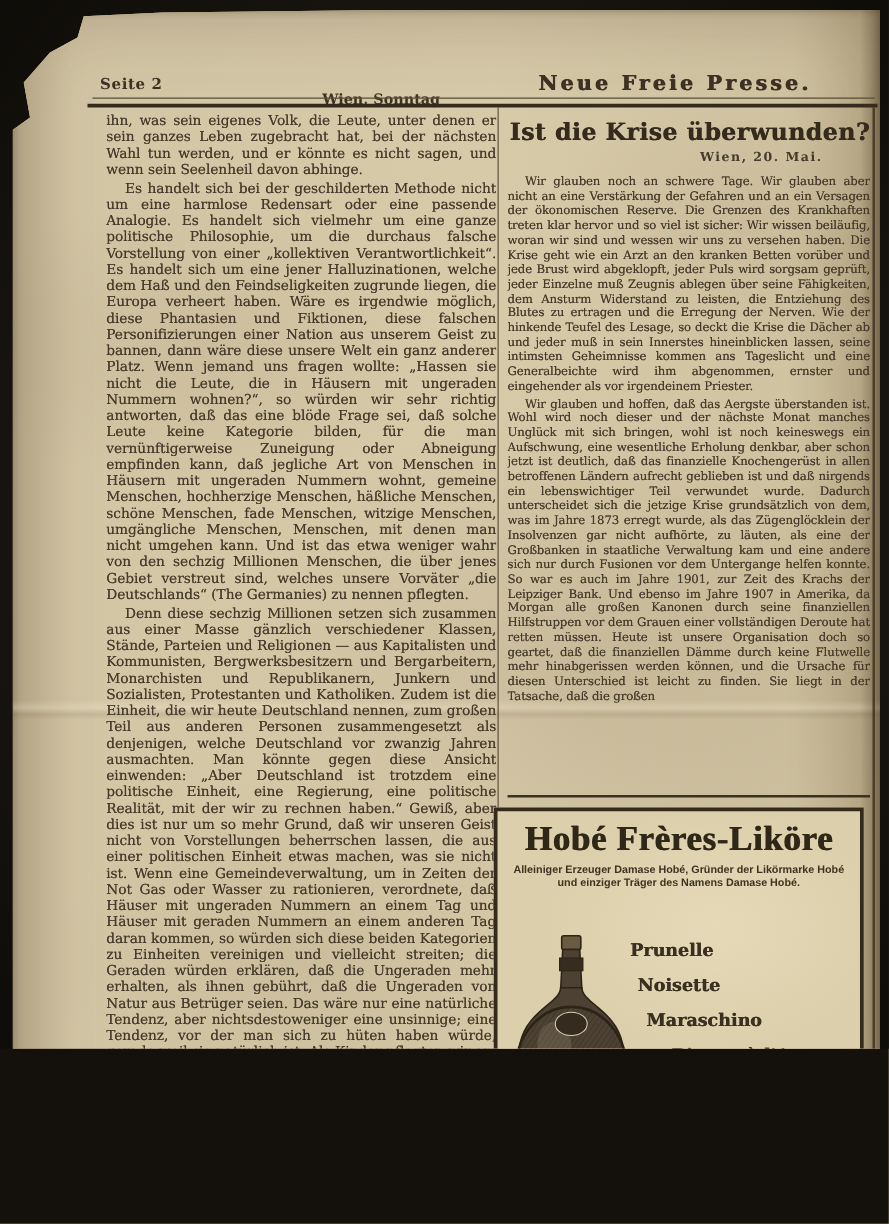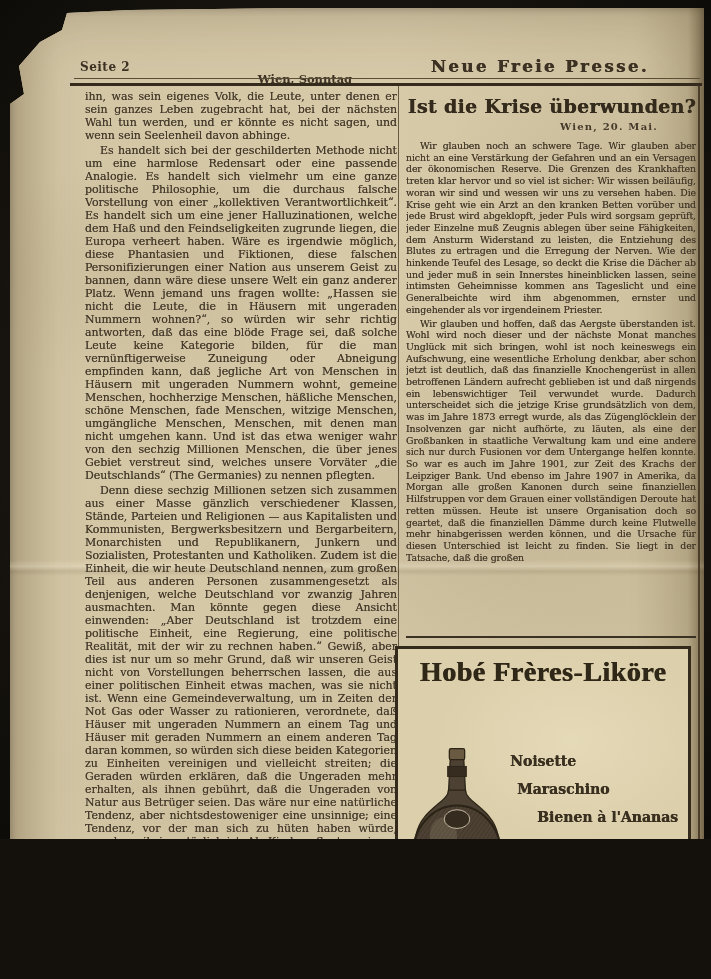--- a/index.html
+++ b/index.html
@@ -116,20 +116,21 @@
       <div class="art-dateline">Wien, 20. Mai.</div>
       <div class="art-text">
         <p>Wir glauben noch an schwere Tage. Wir glauben aber nicht an eine Verstärkung der Gefahren und an ein Versagen der ökonomischen Reserve. Die Grenzen des Krankhaften treten klar hervor und so viel ist sicher: Wir wissen beiläufig, woran wir sind und wessen wir uns zu versehen haben. Die Krise geht wie ein Arzt an den kranken Betten vorüber und jede Brust wird abgeklopft, jeder Puls wird sorgsam geprüft, jeder Einzelne muß Zeugnis ablegen über seine Fähigkeiten, dem Ansturm Widerstand zu leisten, die Entziehung des Blutes zu ertragen und die Erregung der Nerven. Wie der hinkende Teufel des Lesage, so deckt die Krise die Dächer ab und jeder muß in sein Innerstes hineinblicken lassen, seine intimsten Geheimnisse kommen ans Tageslicht und eine Generalbeichte wird ihm abgenommen, ernster und eingehender als vor irgendeinem Priester.</p>
         <p>Wir glauben und hoffen, daß das Aergste überstanden ist. Wohl wird noch dieser und der nächste Monat manches Unglück mit sich bringen, wohl ist noch keineswegs ein Aufschwung, eine wesentliche Erholung denkbar, aber schon jetzt ist deutlich, daß das finanzielle Knochengerüst in allen betroffenen Ländern aufrecht geblieben ist und daß nirgends ein lebenswichtiger Teil verwundet wurde. Dadurch unterscheidet sich die jetzige Krise grundsätzlich von dem, was im Jahre 1873 erregt wurde, als das Zügenglöcklein der Insolvenzen gar nicht aufhörte, zu läuten, als eine der Großbanken in staatliche Verwaltung kam und eine andere sich nur durch Fusionen vor dem Untergange helfen konnte. So war es auch im Jahre 1901, zur Zeit des Krachs der Leipziger Bank. Und ebenso im Jahre 1907 in Amerika, da Morgan alle großen Kanonen durch seine finanziellen Hilfstruppen vor dem Grauen einer vollständigen Deroute hat retten müssen. Heute ist unsere Organisation doch so geartet, daß die finanziellen Dämme durch keine Flutwelle mehr hinabgerissen werden können, und die Ursache für diesen Unterschied ist leicht zu finden. Sie liegt in der Tatsache, daß die großen</p>
       </div>
     </section>
     <div class="pre-ad-rule"></div>
 
     <aside class="ad">
       <h3 class="ad-title">Hobé Frères-Liköre</h3>
+      <p class="ad-sub">Alleiniger Erzeuger Damase Hobé, Gründer der Likörmarke Hobé und einziger Träger des Namens Damase Hobé.</p>
 
       <svg class="bottle" viewBox="0 0 120 200" xmlns="http://www.w3.org/2000/svg">
         <defs>
           <pattern id="hatch" width="4" height="4" patternUnits="userSpaceOnUse" patternTransform="rotate(35)">
             <rect width="4" height="4" fill="none"></rect>
             <line x1="0" y1="0" x2="0" y2="4" stroke="rgba(20,14,6,0.28)" stroke-width="1.4"></line>
           </pattern>
           <path id="ribbonpath" d="M18 146 Q60 166 102 146" fill="none"></path>
         </defs>
 
@@ -149,20 +150,21 @@
         <text x="60" y="126" text-anchor="middle" font-family="DejaVu Serif, serif" font-size="11.5" font-weight="bold" fill="#ddd2b4" letter-spacing="0.5">HOBÉ FRÈRES</text>
         <ellipse cx="60" cy="136" rx="9" ry="6" fill="none" stroke="#d8cdb2" stroke-width="0.9"></ellipse>
         <text font-family="DejaVu Serif, serif" font-size="7.5" fill="#ddd2b4" letter-spacing="1">
           <textPath href="#ribbonpath" startOffset="50%" text-anchor="middle">GRAND SEIGNEUR</textPath>
         </text>
 
         <path d="M16 170 Q60 196 104 170 L104 180 Q60 204 16 180 Z" fill="#3a3124" stroke="#2c2417" stroke-width="1.5"></path>
       </svg>
 
       <div class="products">
+        <span class="p0">Prunelle</span>
         <span class="p1">Noisette</span>
         <span class="p2">Maraschino</span>
         <span class="p3">Bienen à l'Ananas</span>
         <span class="p5">Cocktail au Chocolat</span>
       </div>
 
       <div class="ad-slogan">
         <span>Echt nur in dieser</span>
         <span class="emph">runden</span>
         <span>Flaschenform!</span>

